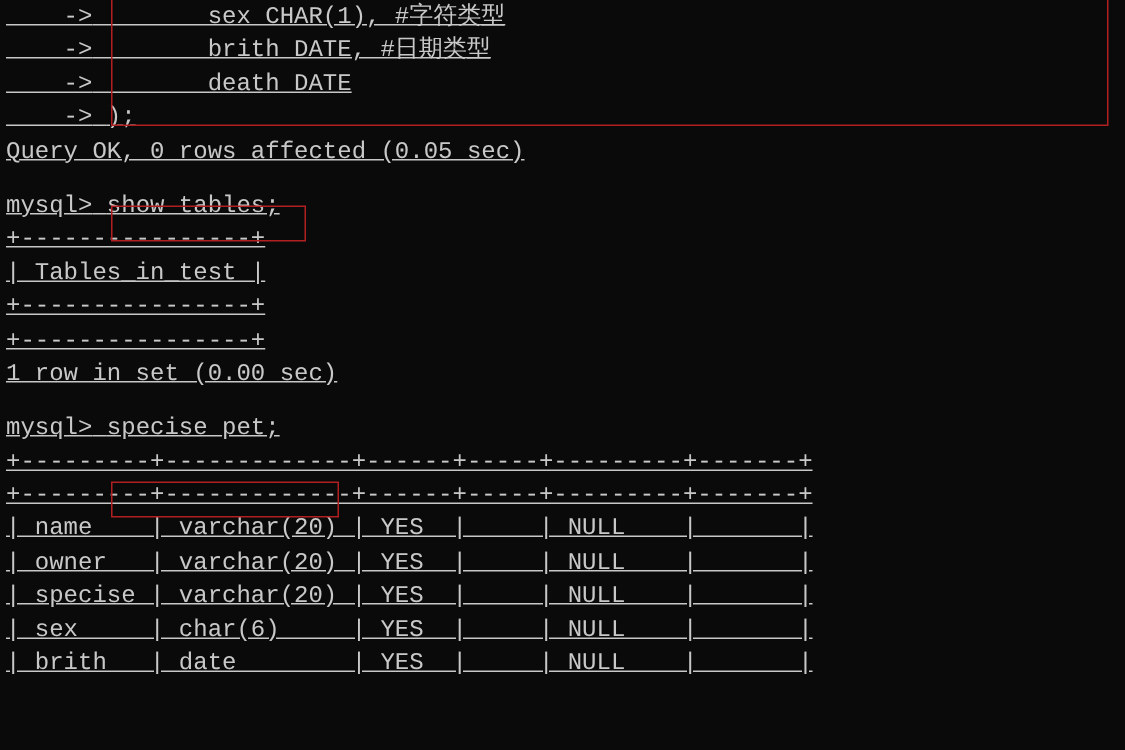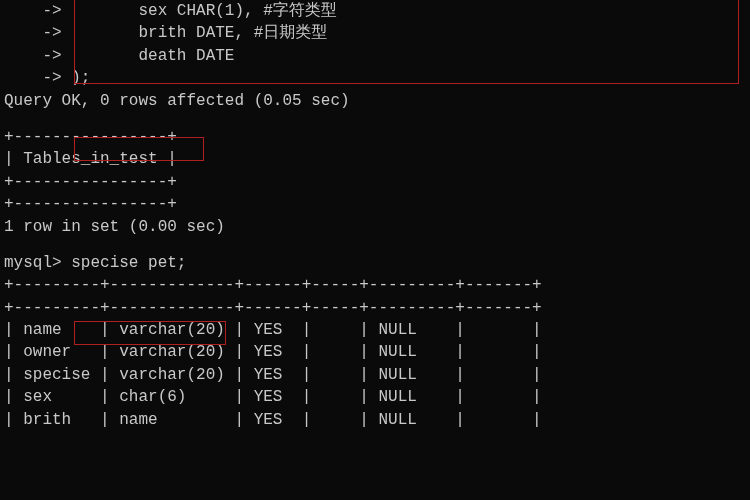--- a/index.html
+++ b/index.html
@@ -7,21 +7,21 @@
       width: 750px;
       height: 500px;
       background: #0a0a0a;
       color: #c8c8c8;
       font-family: "Courier New", Consolas, monospace;
       font-size: 16px;
       line-height: 1.4;
       overflow: hidden;
       padding: 0 4px;
     }
-    .line { white-space: pre; }
+    .line { white-space: pre; text-decoration: underline; }
     .redbox {
       border: 1px solid #b02020;
       position: absolute;
     }
     .redbox1 { top: -10px; left: 70px; width: 665px; height: 94px; }
     .redbox2 { top: 137px; left: 70px; width: 130px; height: 24px; }
     .redbox3 { top: 321px; left: 70px; width: 152px; height: 24px; }
     .terminal { position: relative; }
     .spacer { height: 14px; }
     .prompt { color: #c8c8c8; }
@@ -38,33 +38,34 @@
 
   <div class="line"><span>    -&gt;</span><span>        sex CHAR(1), #字符类型</span></div>
   <div class="line"><span>    -&gt;</span><span>        brith DATE, #日期类型</span></div>
   <div class="line"><span>    -&gt;</span><span>        death DATE</span></div>
   <div class="line"><span>    -&gt;</span> <span>);</span></div>
 
   <div class="line">Query OK, 0 rows affected (0.05 sec)</div>
 
   <div class="spacer"></div>
 
+  <div class="line"><span class="prompt">mysql&gt;</span> <span>show tables;</span></div>
 
   <div class="line table-border">+----------------+</div>
   <div class="line">| Tables_in_test |</div>
   <div class="line table-border">+----------------+</div>
   <div class="line table-border">+----------------+</div>
 
   <div class="line">1 row in set (0.00 sec)</div>
 
   <div class="spacer"></div>
 
   <div class="line"><span class="prompt">mysql&gt;</span> <span>specise pet;</span></div>
 
   <div class="line table-border">+---------+-------------+------+-----+---------+-------+</div>
   <div class="line table-border">+---------+-------------+------+-----+---------+-------+</div>
   <div class="line">| name    | varchar(20) | YES  |     | NULL    |       |</div>
   <div class="line">| owner   | varchar(20) | YES  |     | NULL    |       |</div>
   <div class="line">| specise | varchar(20) | YES  |     | NULL    |       |</div>
   <div class="line">| sex     | char(6)     | YES  |     | NULL    |       |</div>
-  <div class="line">| brith   | name        | YES  |     | NULL    |       |</div>
+  <div class="line">| brith   | date        | YES  |     | NULL    |       |</div>
 
 </div>
 
 </body></html>

